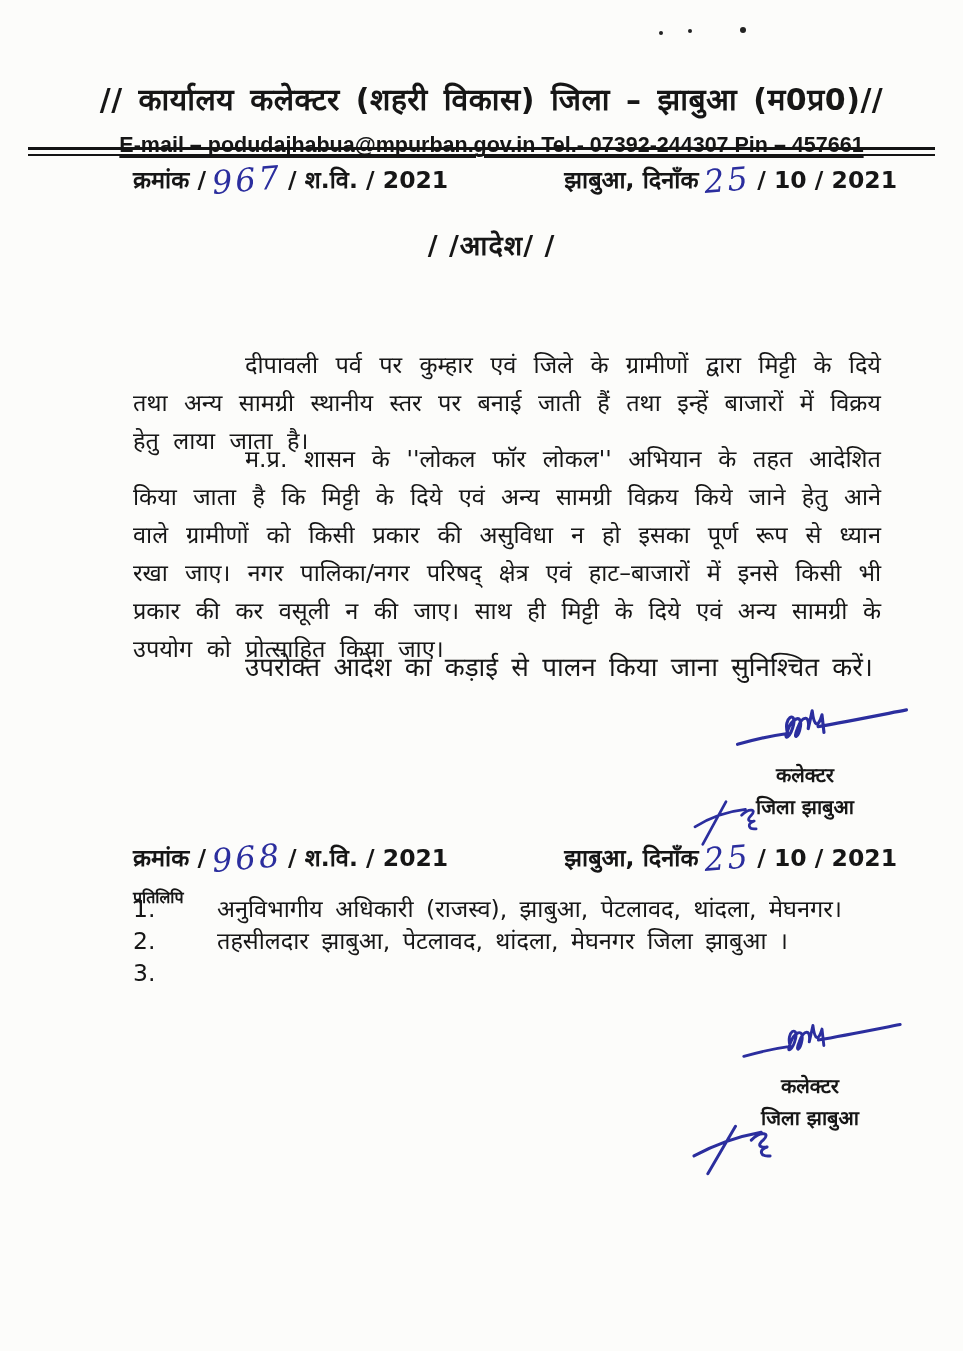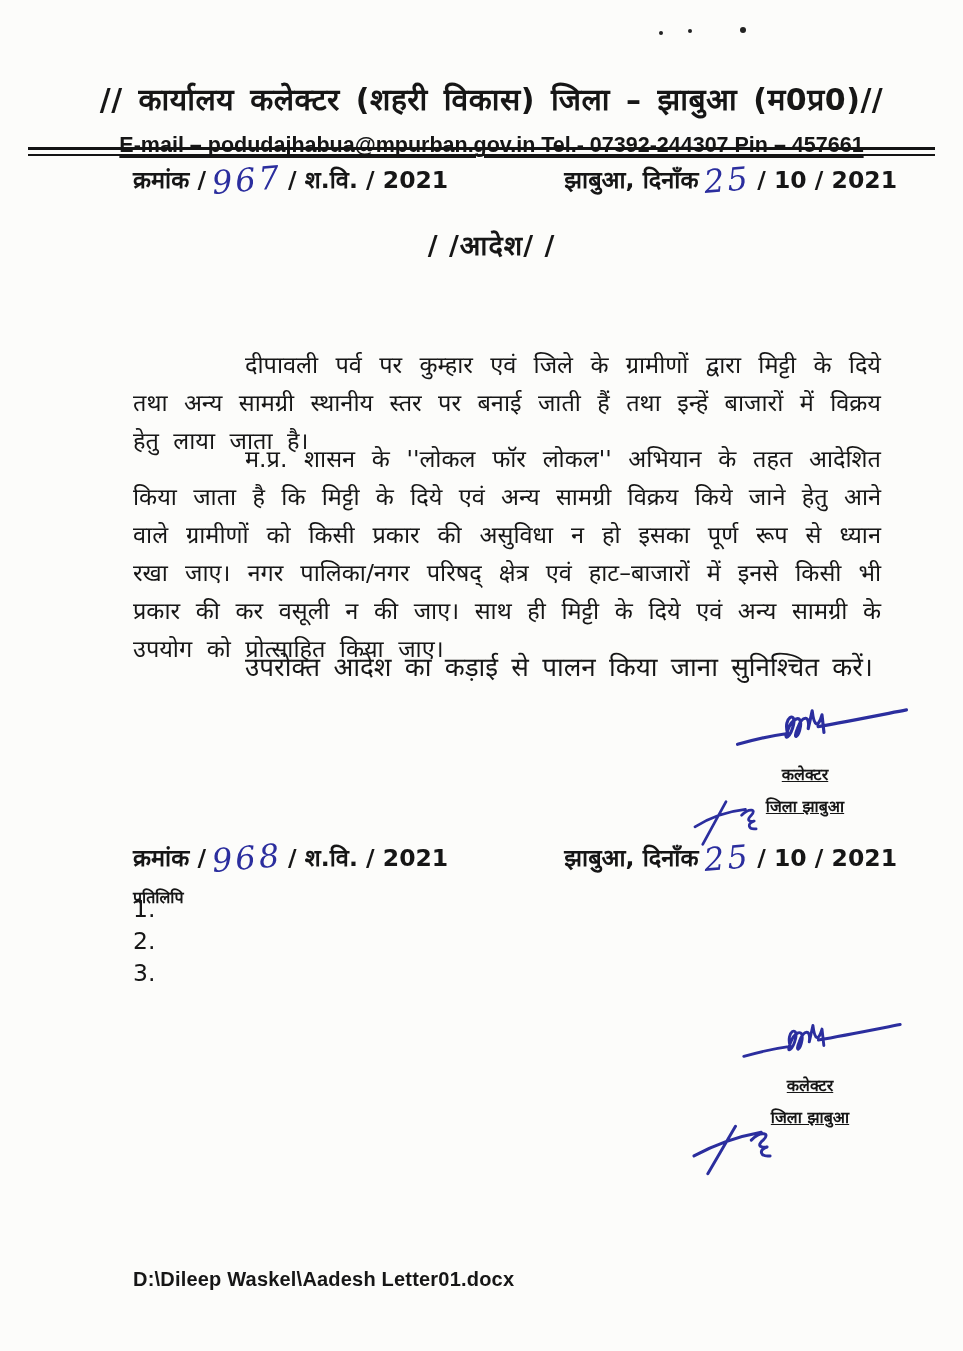--- a/index.html
+++ b/index.html
@@ -79,21 +79,21 @@
     font-size:26px;font-weight:400;
     word-spacing:5px;
   }
   .sig-block{
     position:absolute;width:220px;text-align:center;
   }
   .sig-1{top:705px;left:695px;}
   .sig-2{top:1020px;left:700px;}
   .sig-scribble{display:block;margin:0 auto 0 38px;}
   .sig-title,.sig-subtitle{
-    font-size:16px;font-weight:bold;line-height:32px;text-decoration:underline;
+    font-size:20px;font-weight:bold;line-height:32px;
   }
   .ink-draw{color:var(--ink);}
   .initial-mark{position:absolute;}
   .initial-1{left:-2px;top:92px;}
   .initial-2{left:-8px;top:102px;}
   .copy-heading{
     position:absolute;top:886px;left:133px;
     font-size:16px;font-weight:bold;
   }
   .copy-list{
@@ -155,35 +155,36 @@
     </div>
     <div>
       <span>झाबुआ, दिनाँक</span><span class="hand">25</span><span>/ 10 / 2021</span>
     </div>
   </div>
 
   <div class="copy-heading">प्रतिलिपि</div>
   <div class="copy-list">
     <div class="copy-item">
       <span class="copy-num">1.</span>
+      <span class="copy-text">अनुविभागीय अधिकारी (राजस्व), झाबुआ, पेटलावद, थांदला, मेघनगर।</span>
     </div>
     <div class="copy-item">
       <span class="copy-num">2.</span>
+      <span class="copy-text">तहसीलदार झाबुआ, पेटलावद, थांदला, मेघनगर जिला झाबुआ ।</span>
     </div>
     <div class="copy-item">
       <span class="copy-num">3.</span>
     </div>
   </div>
 
   <div class="sig-block sig-2">
     <svg class="sig-scribble ink-draw" width="168" height="50" viewBox="0 0 180 55" fill="none" stroke="currentColor" stroke-width="3.2" stroke-linecap="round" stroke-linejoin="round">
       <path d="M4,40 C25,34 40,31 55,29 C50,12 64,6 61,20 C58,33 50,38 55,26 C59,14 70,8 68,22 C66,34 60,36 65,24 C70,10 78,10 76,24 L80,6 C82,22 86,24 90,10 L92,28 M86,22 C115,17 145,11 176,5"></path>
     </svg>
     <div class="sig-title">कलेक्टर</div>
     <div class="sig-subtitle">जिला झाबुआ</div>
     <svg class="initial-mark initial-2 ink-draw" width="84" height="55" viewBox="0 0 85 55" fill="none" stroke="currentColor" stroke-width="3" stroke-linecap="round" stroke-linejoin="round">
       <path d="M2,34 C24,22 48,14 70,10 M44,4 L16,52 M60,18 c10,-10 20,-7 12,0 c-6,5 -4,8 4,7 c-9,3 -7,10 3,9"></path>
     </svg>
   </div>
 
-  <div class="footer-path">D:\Dileep Waskel\Aadesh Letter01.docx</div>
 
 </div>
 
 </body></html>

